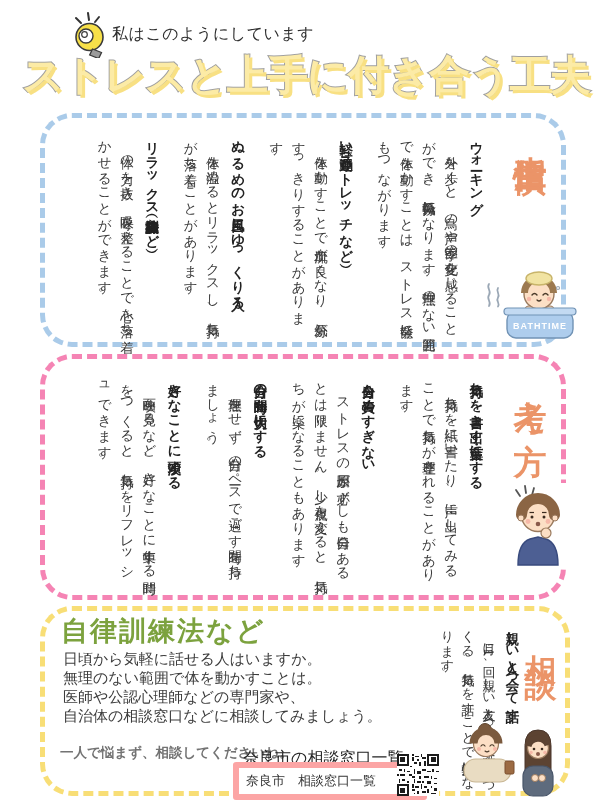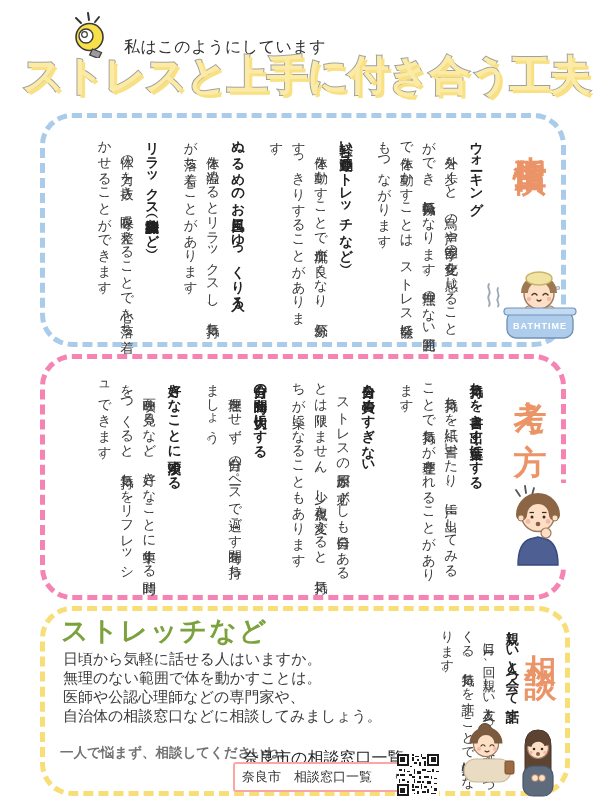--- a/index.html
+++ b/index.html
@@ -1,20 +1,20 @@
 <!DOCTYPE html>
 <html><head>
 <meta charset="utf-8">
 <style>
   html,body{margin:0;padding:0;background:#ffffff;}
   body{width:600px;height:800px;font-family:"Liberation Sans","DejaVu Sans",sans-serif;color:#3c3c3c;}
   .page{position:relative;width:600px;height:800px;overflow:hidden;background:#fff;}
 
   
-  .tagline-row{position:absolute;left:68px;top:10px;display:flex;align-items:flex-end;gap:12px;}
+  .tagline-row{position:absolute;left:68px;top:10px;display:flex;align-items:flex-start;gap:0;}
   .tagline{font-size:16px;color:#2e2e2e;letter-spacing:0.5px;padding-top:14px;}
   .main-title{position:absolute;left:6px;top:48px;width:600px;margin:0;text-align:center;
     font-size:41px;font-weight:bold;letter-spacing:-1px;color:#FCEBA6;
     -webkit-text-stroke:2px #a0a0a0;paint-order:stroke fill;
     text-shadow:3px 3px 0 #F8E083;}
 
   
   .box{position:absolute;border-style:dashed;border-width:5px;border-radius:32px;background:#fff;}
   .box.blue  {left:40px;top:113px;width:516px;height:224px;border-color:#AACBE9;}
   .box.pink  {left:40px;top:354px;width:516px;height:236px;border-color:#F584B4;}
@@ -33,21 +33,21 @@
   .vitem p{margin:0;margin-block-start:3px;text-indent:1em;}
   .vitem + .vitem{margin-block-start:16px;}
 
   
   .green-title{position:absolute;left:16px;top:2px;margin:0;font-size:27px;font-weight:bold;
     color:#7CA23E;letter-spacing:2px;}
   .consult-lines{position:absolute;left:18px;top:38px;font-size:15px;line-height:1.27;width:390px;}
   .bold-line{position:absolute;left:15px;top:133px;font-size:13.5px;font-weight:bold;color:#737373;}
   .qr-label{position:absolute;left:198px;top:137px;font-size:16px;color:#222;}
   .search-box{position:absolute;left:188px;top:151px;width:168px;height:26px;background:#fff;
-    border:2px solid #fca5a5;border-radius:3px;display:flex;align-items:center;
+    border:6px solid #fca5a5;border-radius:3px;display:flex;align-items:center;
     justify-content:space-between;padding:0 7px;font-size:13px;color:#333;}
   .qr-svg{position:absolute;left:352px;top:143px;}
   .consult-vtext{position:absolute;writing-mode:vertical-rl;font-size:13px;line-height:1.6;
     right:42px;top:10px;height:176px;color:#3a3a3a;}
 
   
   .bath-illus{position:absolute;right:-18px;bottom:0;z-index:2;}
   .man-illus{position:absolute;right:-14px;top:124px;z-index:2;background:#fff;}
   .women-illus{position:absolute;right:6px;bottom:-9px;z-index:2;}
 </style>
@@ -144,21 +144,21 @@
       <line x1="41" y1="29.5" x2="45.5" y2="29.5" stroke="#3b2c20" stroke-width="1.2"></line>
       <circle cx="37" cy="41" r="2.3" fill="#8a5a4a"></circle>
       <circle cx="27" cy="38.5" r="2.4" fill="#F6B8A8"></circle>
         <circle cx="47" cy="38.5" r="2.4" fill="#F6B8A8"></circle>
       <path d="M17 82 q0-22 12-26 l8-2 8 2 q12 4 12 26 z" fill="#4D5F93" stroke="#394B7E" stroke-width="1.4"></path>
       <circle cx="45" cy="50" r="5" fill="#FCDFC5" stroke="#9a7a5e" stroke-width="1.2"></circle>
     </svg>
   </section>
 
   <section class="box yellow">
-    <h2 class="green-title">ストレッチなど</h2>
+    <h2 class="green-title">自律訓練法など</h2>
     <div class="consult-lines">
       <div>日頃から気軽に話せる人はいますか。</div>
       <div>無理のない範囲で体を動かすことは。</div>
       <div>医師や公認心理師などの専門家や、</div>
       <div>自治体の相談窓口などに相談してみましょう。</div>
     </div>
     <div class="bold-line">一人で悩まず、相談してくださいね。</div>
     <div class="qr-label">奈良市の相談窓口一覧➡</div>
     <div class="search-box">
       <span>奈良市　相談窓口一覧</span>

